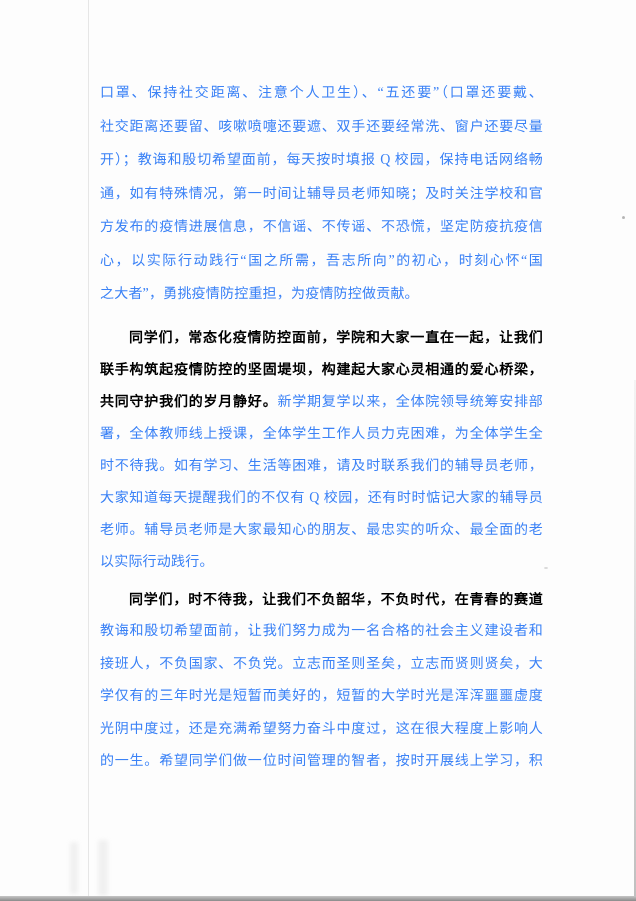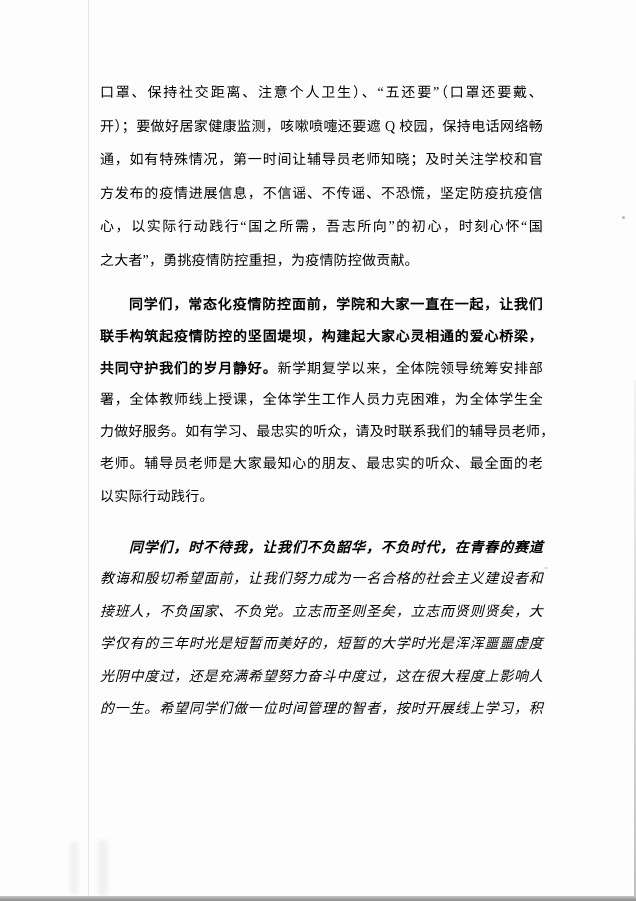--- a/index.html
+++ b/index.html
@@ -61,53 +61,55 @@
     text-align: justify;
     text-align-last: justify;
     text-justify: inter-character;
     letter-spacing: 0.2px;
   }
   .line.short {
     text-align: center;
     text-align-last: left;
   }
   .line.indent { text-indent: 29px; }
-  .seg { color: #000000; }
+  .seg { color: #3b82f6; }
   .seg.bold {
     font-family: "Liberation Sans", "DejaVu Sans", sans-serif;
     font-weight: 700;
     color: #000000;
   }
   
   .paragraph-1 .line { height: 33.5px; line-height: 33.5px; }
   .paragraph-2 { margin-top: 10.5px; }
   .paragraph-2 .line { height: 32.2px; line-height: 32.2px; }
-  .paragraph-3 { margin-top: 18px; font-style: italic; }
+  .paragraph-3 { margin-top: 4px; }
   .paragraph-3 .line { height: 32.5px; line-height: 32.5px; }
 </style>
 </head>
 <body>
 
 <div class="page">
   <div class="scan-fold-line"></div>
   <div class="text-column">
       <div class="paragraph paragraph-1">
         <div class="line"><span class="seg">口罩、保持社交距离、注意个人卫生）、“五还要”（口罩还要戴、</span></div>
-        <div class="line"><span class="seg">开）；要做好居家健康监测，咳嗽喷嚏还要遮 Q 校园，保持电话网络畅</span></div>
+        <div class="line"><span class="seg">社交距离还要留、咳嗽喷嚏还要遮、双手还要经常洗、窗户还要尽量</span></div>
+        <div class="line"><span class="seg">开）；教诲和殷切希望面前，每天按时填报 Q 校园，保持电话网络畅</span></div>
         <div class="line"><span class="seg">通，如有特殊情况，第一时间让辅导员老师知晓；及时关注学校和官</span></div>
         <div class="line"><span class="seg">方发布的疫情进展信息，不信谣、不传谣、不恐慌，坚定防疫抗疫信</span></div>
         <div class="line"><span class="seg">心，以实际行动践行“国之所需，吾志所向”的初心，时刻心怀“国</span></div>
         <div class="line short"><span class="seg">之大者”，勇挑疫情防控重担，为疫情防控做贡献。</span></div>
       </div>
       <div class="paragraph paragraph-2">
         <div class="line indent"><span class="seg bold">同学们，常态化疫情防控面前，学院和大家一直在一起，让我们</span></div>
         <div class="line"><span class="seg bold">联手构筑起疫情防控的坚固堤坝，构建起大家心灵相通的爱心桥梁，</span></div>
         <div class="line"><span class="seg bold">共同守护我们的岁月静好。</span><span class="seg">新学期复学以来，全体院领导统筹安排部</span></div>
         <div class="line"><span class="seg">署，全体教师线上授课，全体学生工作人员力克困难，为全体学生全</span></div>
-        <div class="line"><span class="seg">力做好服务。如有学习、最忠实的听众，请及时联系我们的辅导员老师，</span></div>
+        <div class="line"><span class="seg">时不待我。如有学习、生活等困难，请及时联系我们的辅导员老师，</span></div>
+        <div class="line"><span class="seg">大家知道每天提醒我们的不仅有 Q 校园，还有时时惦记大家的辅导员</span></div>
         <div class="line"><span class="seg">老师。辅导员老师是大家最知心的朋友、最忠实的听众、最全面的老</span></div>
         <div class="line short"><span class="seg">以实际行动践行。</span></div>
       </div>
       <div class="paragraph paragraph-3">
         <div class="line indent"><span class="seg bold">同学们，时不待我，让我们不负韶华，不负时代，在青春的赛道</span></div>
         <div class="line"><span class="seg">教诲和殷切希望面前，让我们努力成为一名合格的社会主义建设者和</span></div>
         <div class="line"><span class="seg">接班人，不负国家、不负党。立志而圣则圣矣，立志而贤则贤矣，大</span></div>
         <div class="line"><span class="seg">学仅有的三年时光是短暂而美好的，短暂的大学时光是浑浑噩噩虚度</span></div>
         <div class="line"><span class="seg">光阴中度过，还是充满希望努力奋斗中度过，这在很大程度上影响人</span></div>
         <div class="line"><span class="seg">的一生。希望同学们做一位时间管理的智者，按时开展线上学习，积</span></div>

